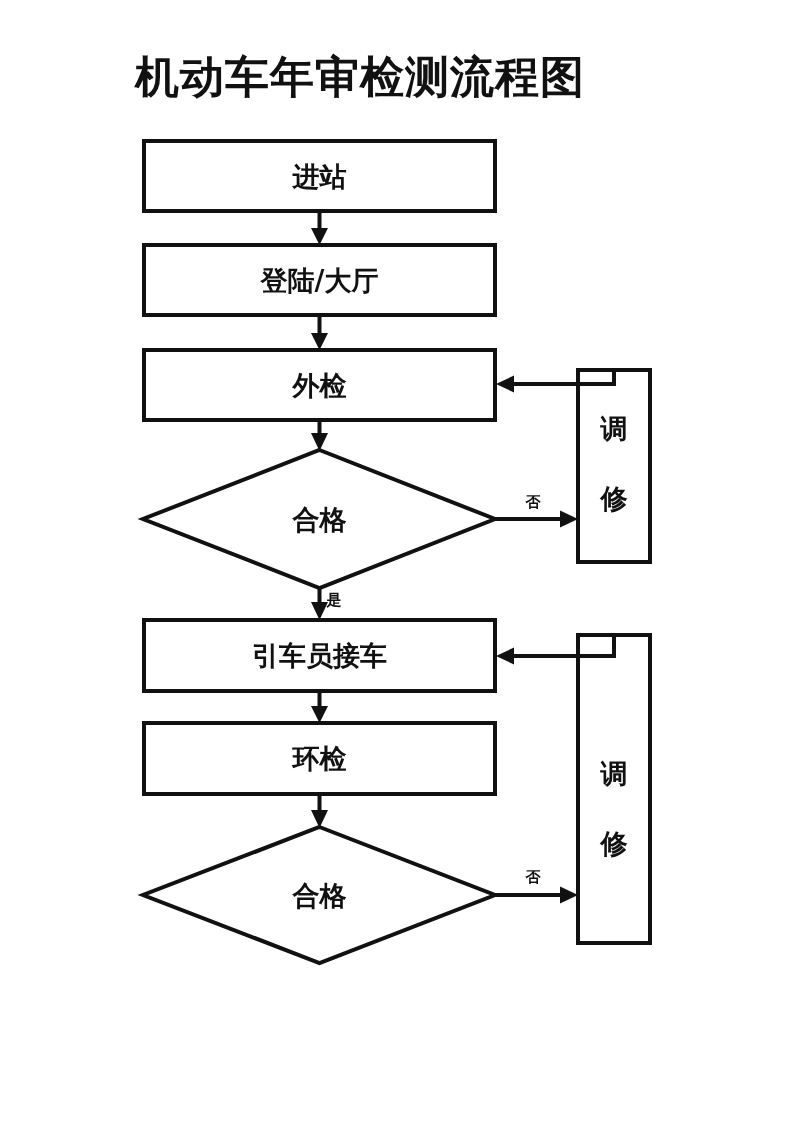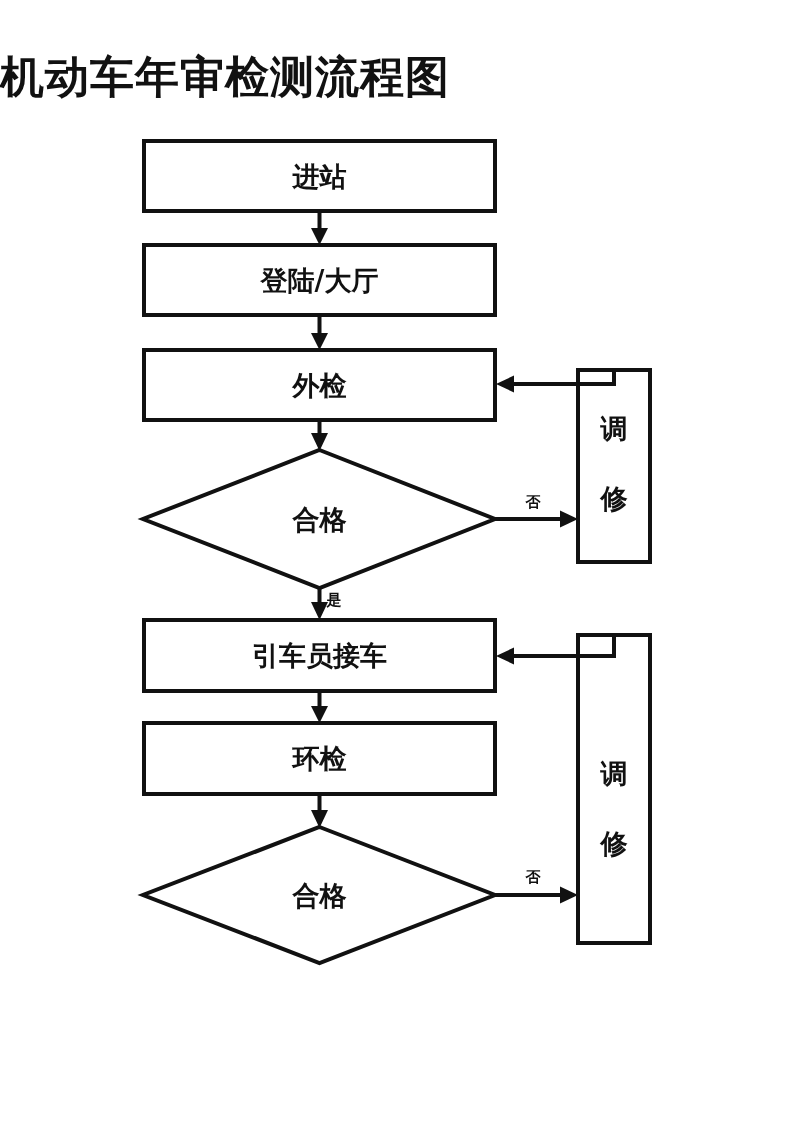--- a/index.html
+++ b/index.html
@@ -18,20 +18,21 @@
     position: relative;
     width: 793px;
     height: 1122px;
     background: #ffffff;
   }
   #flow-title {
     position: absolute;
     left: 0;
     top: 48px;
     width: 720px;
+    text-align: center;
     font-family: "DejaVu Sans", "Liberation Sans", sans-serif;
     font-size: 44px;
     font-weight: 700;
     letter-spacing: 1px;
     color: #111111;
     white-space: nowrap;
   }
   #flow-svg {
     position: absolute;
     left: 0;

